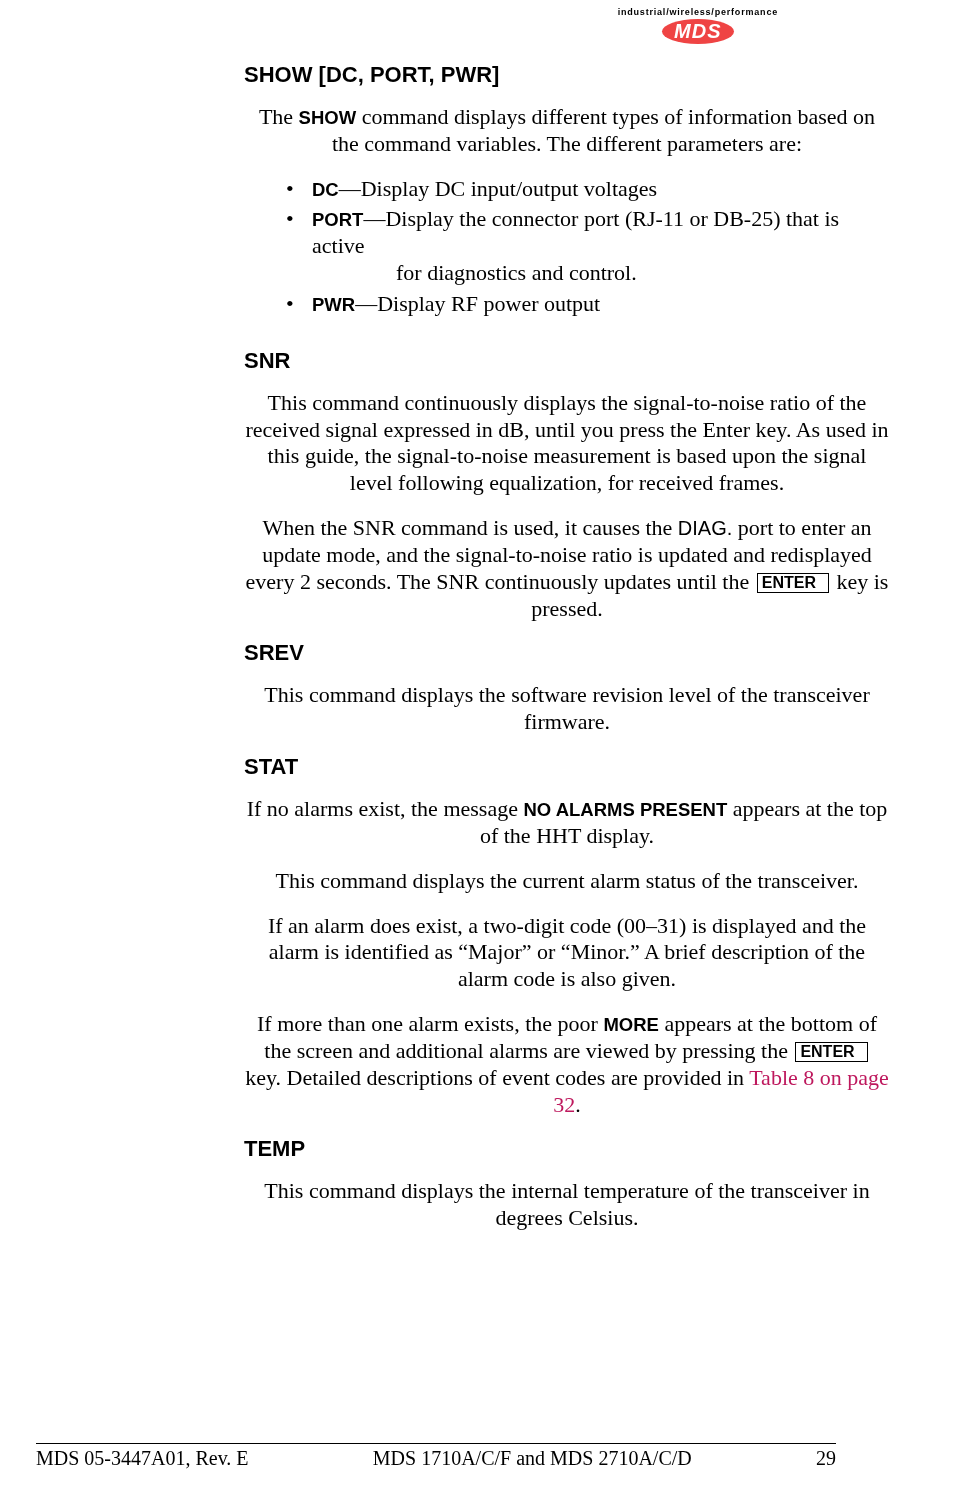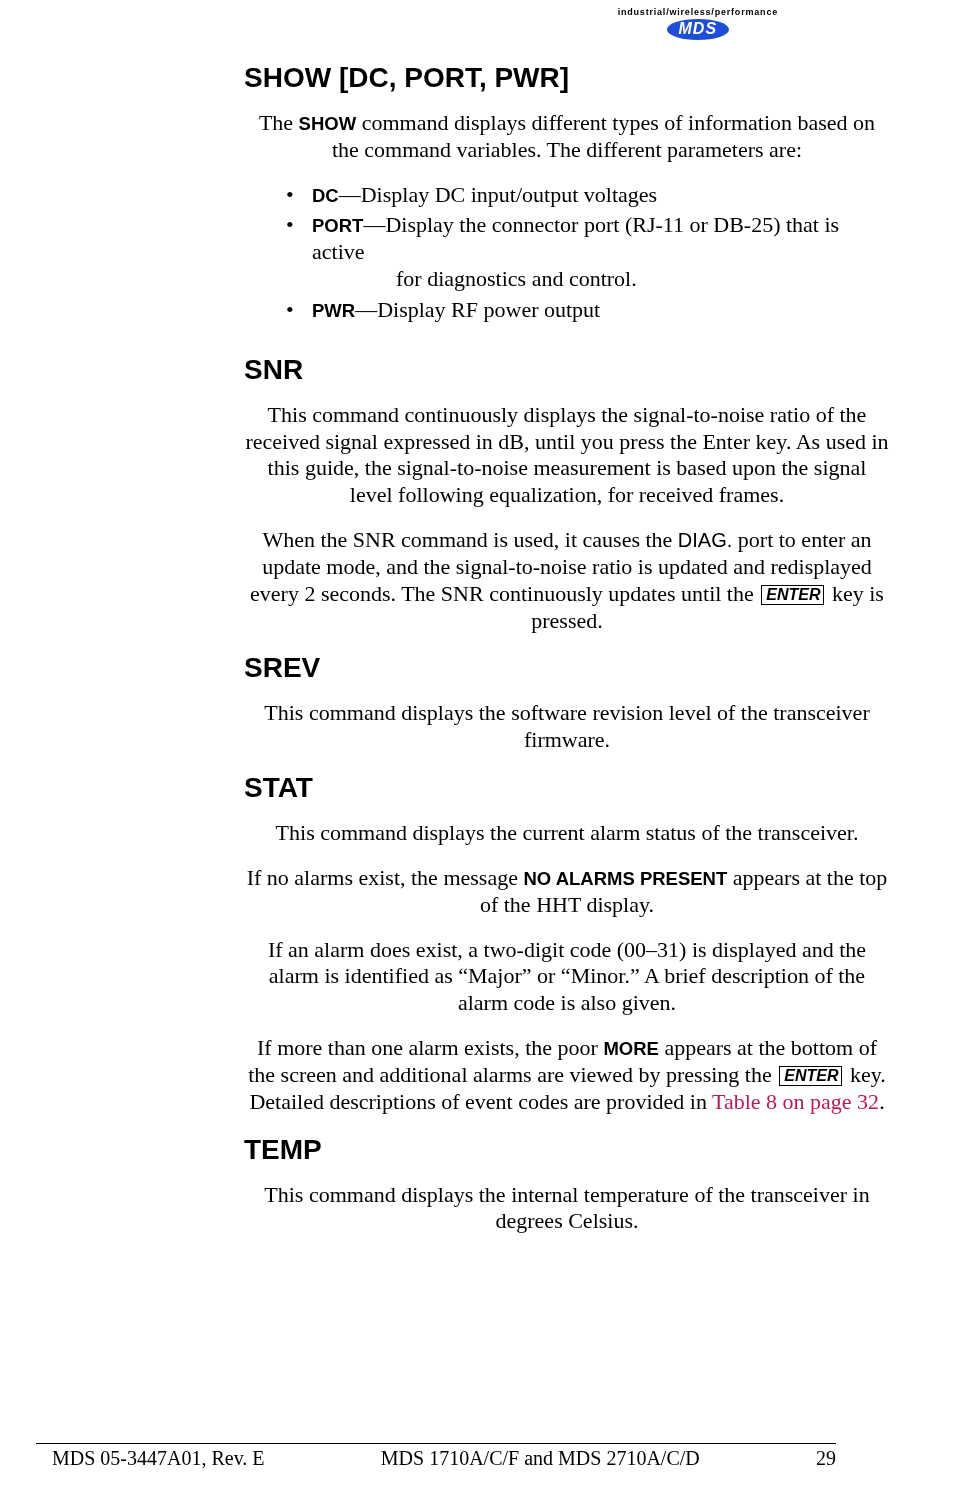--- a/index.html
+++ b/index.html
@@ -29,41 +29,41 @@
     font-family: Arial, Helvetica, sans-serif;
     font-size: 9px;
     font-weight: bold;
     letter-spacing: 0.8px;
     color: #000;
     white-space: nowrap;
   }
   .logo-oval {
     display: inline-block;
     margin-top: 2px;
-    background: #1d4ed8;
+    background: #ef4444;
     color: #fff;
     font-family: Arial, Helvetica, sans-serif;
     font-weight: bold;
-    font-size: 16px;
+    font-size: 20px;
     font-style: italic;
     letter-spacing: 1px;
     padding: 2px 12px 3px 12px;
     border-radius: 50% / 50%;
     line-height: 1;
   }
   .content {
     position: absolute;
     top: 62px;
     left: 244px;
     width: 646px;
   }
   .heading {
     font-family: Arial, Helvetica, sans-serif;
     font-weight: bold;
-    font-size: 28px;
+    font-size: 22px;
     margin: 0 0 16px 0;
   }
   p {
     font-size: 22px;
     line-height: 1.22;
     margin: 0 0 18px 0;
     text-align: center;
   }
   .cmd {
     font-family: Arial, Helvetica, sans-serif;
@@ -93,46 +93,44 @@
   }
   .hang {
     display: block;
     padding-left: 84px;
   }
   .keycap {
     font-family: Arial, Helvetica, sans-serif;
     font-weight: bold;
     font-size: 16px;
     border: 1.5px solid #000;
-    padding: 0 3px 0 4px;
+    padding: 0 12px 0 4px;
     margin: 0 2px;
     display: inline-block;
     line-height: 1.15;
     vertical-align: 1px;
-    font-style: italic;
   }
   .xref {
     color: #be185d;
   }
   .footer-rule {
     position: absolute;
     left: 36px;
     right: 36px;
     bottom: 48px;
     border-top: 1px solid #000;
   }
   .footer {
     position: absolute;
     left: 36px;
     right: 36px;
     bottom: 22px;
     font-size: 20px;
     display: flex;
     justify-content: space-between;
-    margin-left: 16px;
   }
   .footer .fc { flex: 1; text-align: center; }
   .footer .fl { flex: 0 0 auto; }
   .footer .fr { flex: 0 0 auto; }
   .show-sub {
     margin-top: 30px;
   }
 </style>
 </head>
 <body>
@@ -169,24 +167,24 @@
     <div class="heading show-sub">SNR</div>
     <p>This command continuously displays the signal-to-noise ratio of the received signal expressed in dB, until you press the Enter key. As used in this guide, the signal-to-noise measurement is based upon the signal level following equalization, for received frames.</p>
     <p>
       <span>When the SNR command is used, it causes the </span><span class="diag">DIAG.</span><span> port to enter an update mode, and the signal-to-noise ratio is updated and redisplayed every 2 seconds. The SNR continuously updates until the </span><span class="keycap">ENTER</span><span> key is pressed.</span>
     </p>
 
     <div class="heading">SREV</div>
     <p>This command displays the software revision level of the transceiver firmware.</p>
 
     <div class="heading">STAT</div>
+    <p>
+      <span>If no alarms exist, the message </span><span class="cmd">NO ALARMS PRESENT</span><span> appears at the top of the HHT display.</span>
+    </p>
     <p>This command displays the current alarm status of the transceiver.</p>
-    <p>
-      <span>If no alarms exist, the message </span><span class="cmd">NO ALARMS PRESENT</span><span> appears at the top of the HHT display.</span>
-    </p>
     <p>If an alarm does exist, a two-digit code (00–31) is displayed and the alarm is identified as “Major” or “Minor.” A brief description of the alarm code is also given.</p>
     <p>
       <span>If more than one alarm exists, the poor </span><span class="cmd">MORE</span><span> appears at the bottom of the screen and additional alarms are viewed by pressing the </span><span class="keycap">ENTER</span><span> key. Detailed descriptions of event codes are provided in </span><span class="xref">Table 8 on page 32</span><span>.</span>
     </p>
 
     <div class="heading">TEMP</div>
     <p>This command displays the internal temperature of the transceiver in degrees Celsius.</p>
 
   </div>
 

